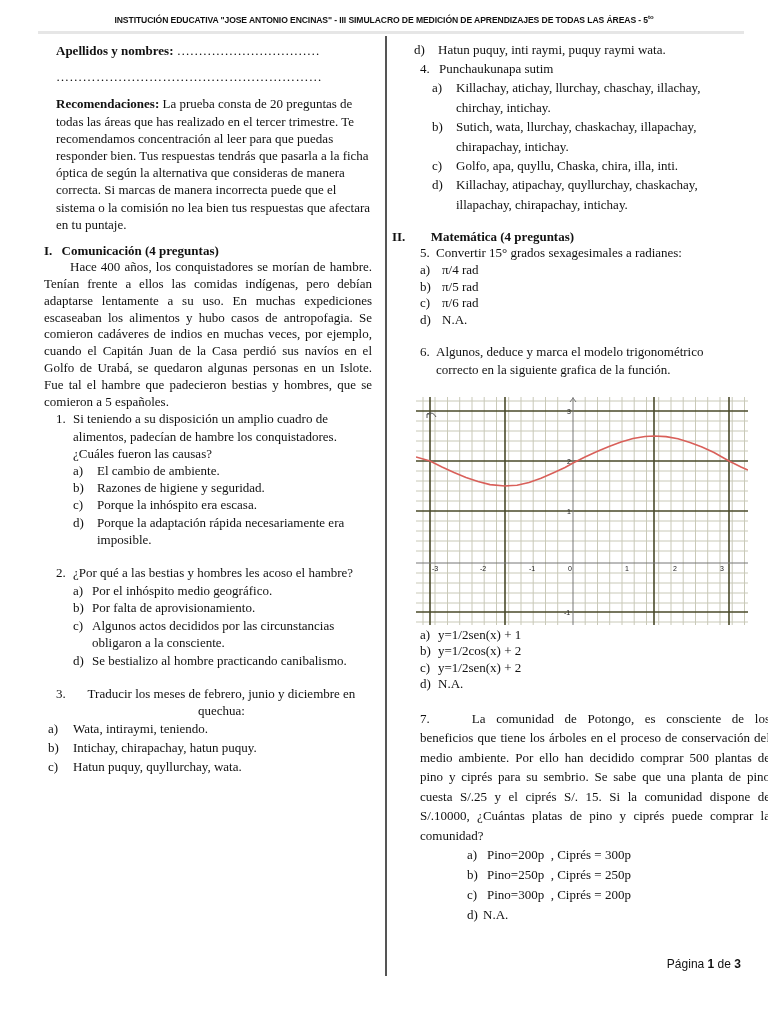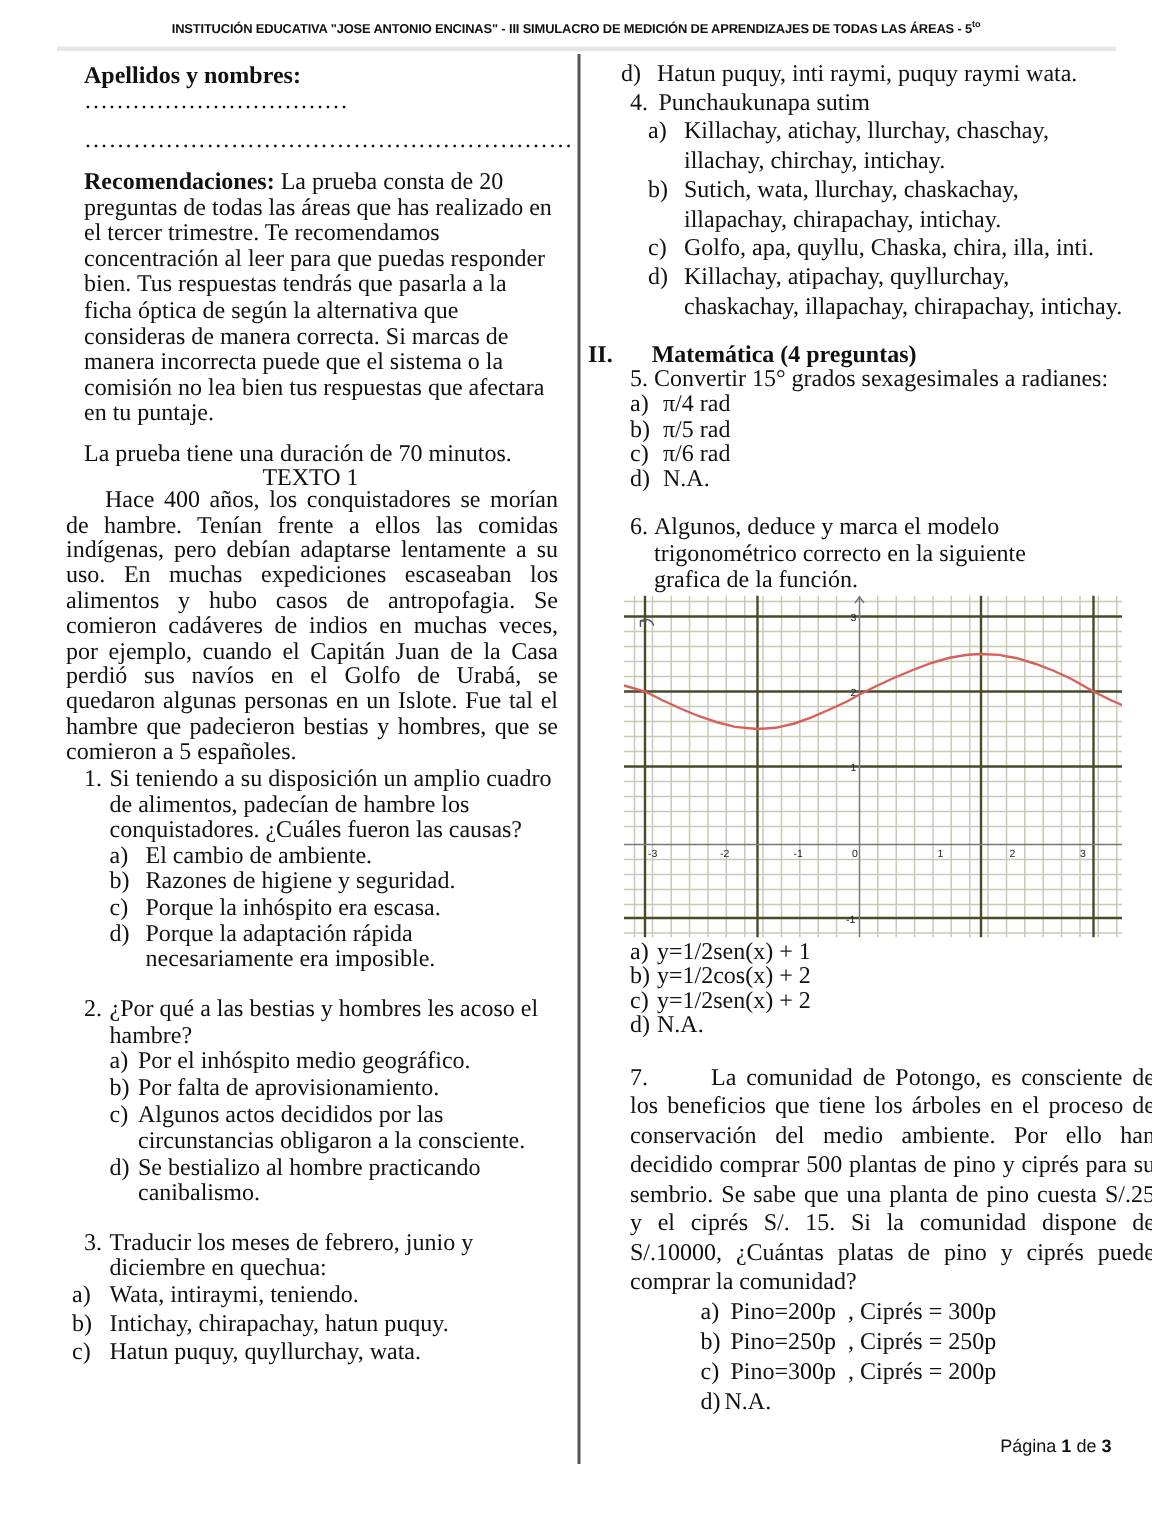--- a/index.html
+++ b/index.html
@@ -1,21 +1,21 @@
 <!DOCTYPE html>
 <html><head>
 <meta charset="utf-8">
 <style>
   html, body { margin:0; padding:0; background:#ffffff; }
   body { width:768px; height:1024px; position:relative; overflow:hidden; font-family:"Liberation Serif", serif; color:#111; }
   .header { position:absolute; left:0; top:14px; width:768px; text-align:center; font-family:"Liberation Sans", sans-serif; font-weight:bold; font-size:8.6px; letter-spacing:-0.1px; color:#111; }
   .header sup { font-size:6px; }
   .header-rule { position:absolute; left:38px; top:31px; width:706px; height:3px; background:#e6e6e6; }
   .divider { position:absolute; left:385px; top:36px; width:2px; height:940px; background:#555; }
-  .col { position:absolute; font-size:16px; line-height:17.2px; }
+  .col { position:absolute; font-size:13px; line-height:17.2px; }
   .left { left:56px; top:41px; width:314px; }
   .right { left:410px; top:41px; width:340px; }
   .b { font-weight:bold; }
   p { margin:0; }
   .just { text-align:justify; }
   .ind { text-indent:26px; }
   .item { display:flex; }
   .item .k { flex:0 0 auto; }
   .item .v { flex:1 1 auto; }
   .circ { display:inline-block; width:16px; height:16px; border:1px solid #222; border-radius:50%; margin-left:9px; vertical-align:middle; box-sizing:border-box; }
@@ -34,23 +34,25 @@
 <div class="col left">
   <p style="margin-top:1px;">
     <span class="b">Apellidos y nombres:</span>
     <span>……………………………</span>
   </p>
   <p style="margin-top:9px; letter-spacing:0.3px;">……………………………………………………</p>
   <p style="margin-top:10px; width:316px;">
     <span class="b">Recomendaciones:</span>
     <span>La prueba consta de 20 preguntas de todas las áreas que has realizado en el tercer trimestre. Te recomendamos concentración al leer para que puedas responder bien. Tus respuestas tendrás que pasarla a la ficha óptica de según la alternativa que consideras de manera correcta.  Si marcas de manera incorrecta puede que el sistema o la comisión no lea bien tus respuestas que afectara en tu puntaje.</span>
   </p>
-  <p style="margin-top:9px;">La prueba tiene una duración de 70 minutos.</p>
-
-  <p style="text-align:center; margin-left:-12px; line-height:15px;">TEXTO 1</p>
+
+  <p class="b" style="margin-top:9px; margin-left:-12px;">
+    <span>I.</span>
+    <span style="margin-left:6px;">Comunicación (4 preguntas)</span>
+  </p>
   <p class="just ind" style="margin-left:-12px; width:328px; line-height:16.8px;">Hace 400 años, los conquistadores se morían de hambre. Tenían frente a ellos las comidas indígenas, pero debían adaptarse lentamente a su uso.  En muchas expediciones escaseaban los alimentos y hubo casos de antropofagia. Se comieron cadáveres de indios en muchas veces, por ejemplo, cuando el Capitán Juan de la Casa perdió sus navíos en el Golfo de Urabá, se quedaron algunas personas en un Islote. Fue tal el hambre que padecieron bestias y hombres, que se comieron a 5 españoles.</p>
 
   <div style="margin-top:0px;">
     <div class="item">
         <span class="k" style="width:16px;">1.</span>
         <span class="v" style="padding-left:1px;">Si teniendo a su disposición un amplio cuadro de alimentos, padecían de hambre los conquistadores. ¿Cuáles fueron las causas?</span>
       </div>
     <div class="item" style="margin-left:17px;">
         <span class="k" style="width:24px;">a)</span>
         <span class="v">El cambio de ambiente.</span>
@@ -88,21 +90,21 @@
       </div>
     <div class="item" style="margin-left:17px;">
         <span class="k" style="width:19px;">d)</span>
         <span class="v">Se bestializo al hombre practicando canibalismo.</span>
       </div>
   </div>
 
   <div style="margin-top:15px;">
     <div class="item">
         <span class="k" style="width:16px;">3.</span>
-        <span class="v" style="padding-left:1px;">Traducir los meses de febrero, junio y diciembre en quechua:</span>
+        <span class="v" style="padding-left:1px;text-align:center;">Traducir los meses de febrero, junio y diciembre en quechua:</span>
       </div>
     <div class="item" style="margin-left:-8px; line-height:19px;">
         <span class="k" style="width:25px;">a)</span>
         <span class="v">Wata, intiraymi, teniendo.</span>
       </div>
     <div class="item" style="margin-left:-8px; line-height:19px;">
         <span class="k" style="width:25px;">b)</span>
         <span class="v">Intichay, chirapachay, hatun puquy.</span>
       </div>
     <div class="item" style="margin-left:-8px; line-height:19px;">

